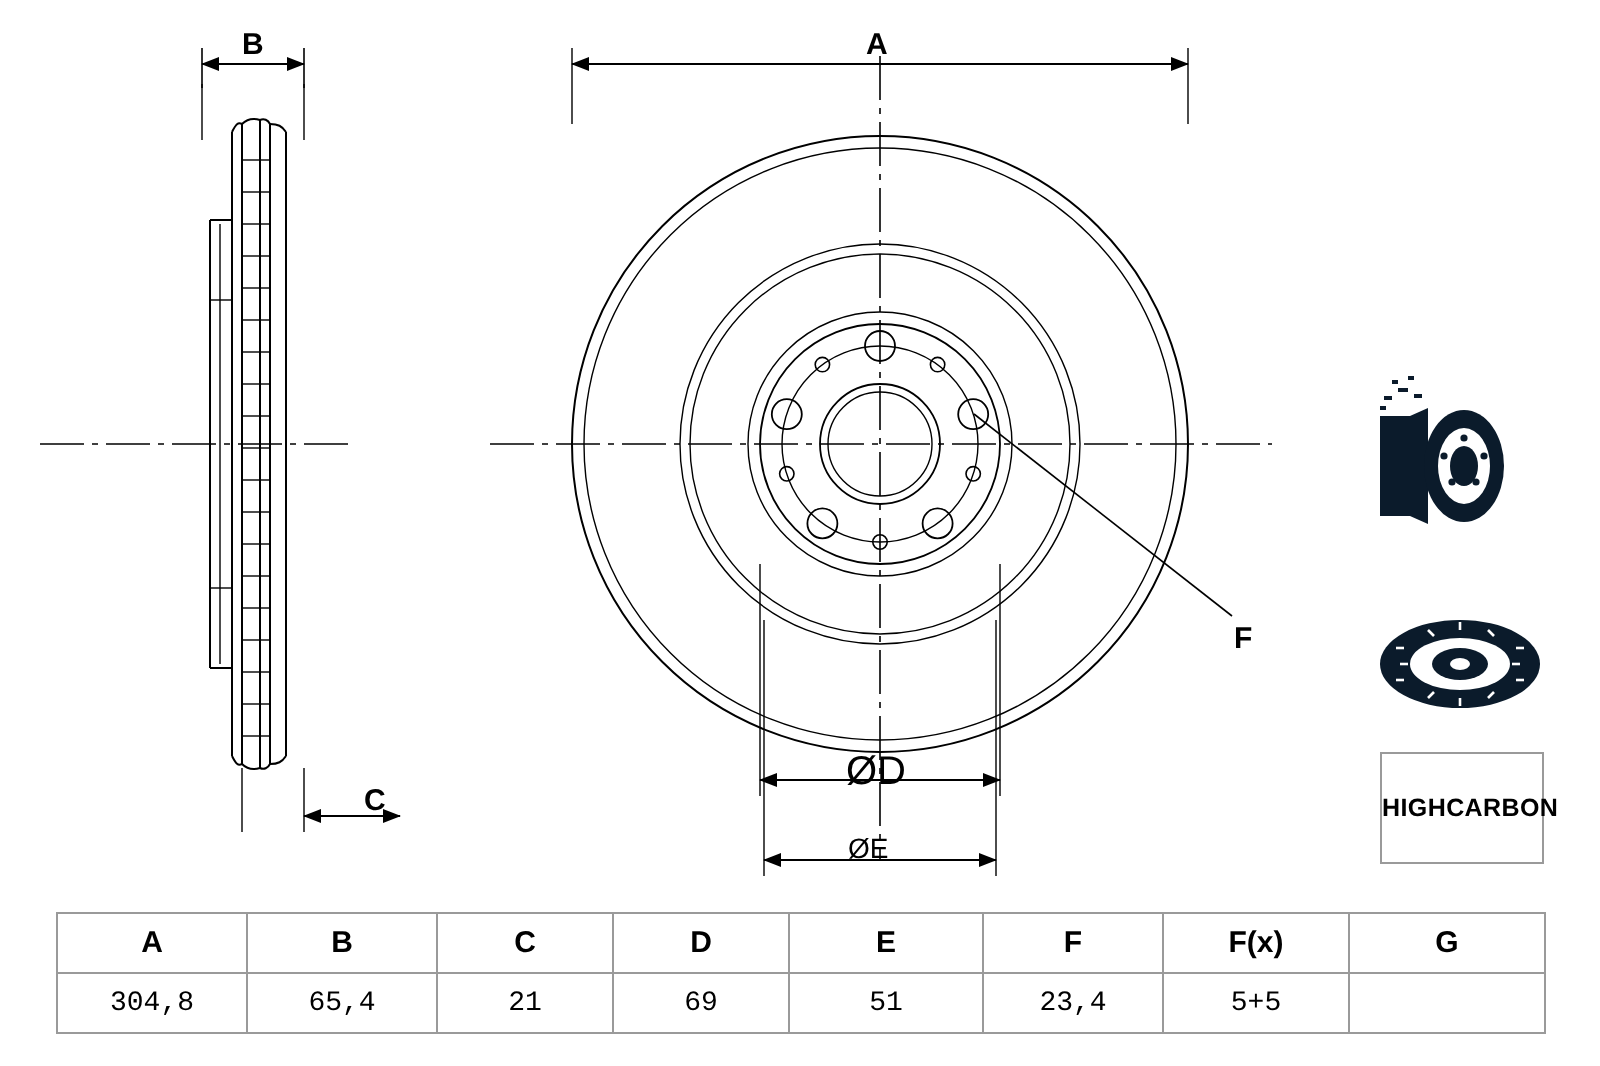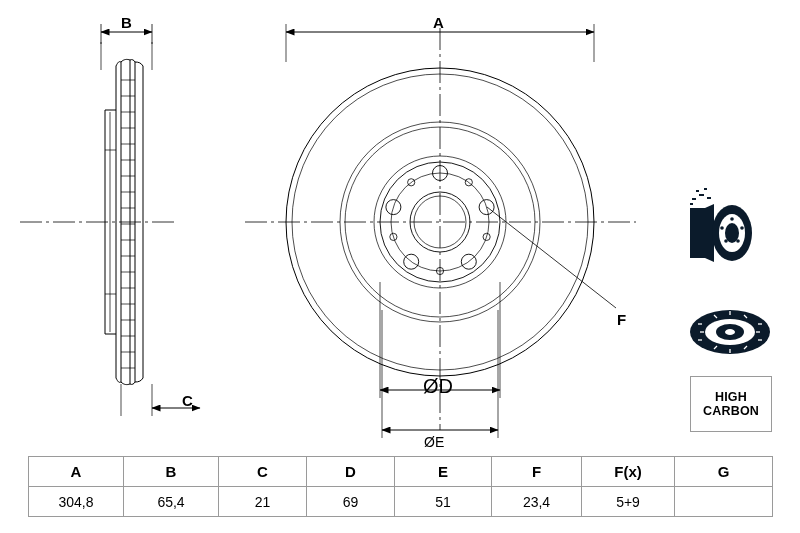--- a/index.html
+++ b/index.html
@@ -46,33 +46,32 @@
   }
   #spec-table th {
     height: 30px;
     font-size: 15px;
     font-weight: bold;
   }
   #spec-table td {
     height: 30px;
     font-size: 14px;
     font-weight: normal;
+    font-family: Liberation Mono, monospace;
   }
   
   #hc-box {
     position: absolute;
     left: 690px;
     top: 376px;
     width: 82px;
     height: 56px;
     border: 1px solid #9a9a9a;
     display: flex;
-    flex-direction: column;
     align-items: center;
-    justify-content: center;
     line-height: 1.15;
   }
   #hc-box span {
     font-size: 12.5px;
     font-weight: bold;
     color: #000;
     letter-spacing: 0.2px;
   }
 </style>
 </head>
@@ -242,21 +241,21 @@
   <div class="lbl" style="left:121px; top:14px; font-size:15px; font-weight:bold;">B</div>
 
   <div class="lbl" style="left:182px; top:392px; font-size:15px; font-weight:bold;">C</div>
 
   <div class="lbl" style="left:433px; top:14px; font-size:15px; font-weight:bold;">A</div>
 
   <div class="lbl" style="left:617px; top:311px; font-size:15px; font-weight:bold;">F</div>
 
   <div class="lbl" style="left:423px; top:375px; font-size:20px;">ØD</div>
 
-  <div class="lbl" style="left:424px; top:434px; font-size:14px;">ØE</div>
+  <div class="lbl" style="left:424px; top:416px; font-size:14px;">ØE</div>
 
   <div id="hc-box">
     <span>HIGH</span>
     <span>CARBON</span>
   </div>
 
   <table id="spec-table">
     <colgroup>
       <col style="width:95px">
         <col style="width:95px">
@@ -280,19 +279,19 @@
       </tr>
     </thead>
     <tbody>
       <tr>
         <td>304,8</td>
         <td>65,4</td>
         <td>21</td>
         <td>69</td>
         <td>51</td>
         <td>23,4</td>
-        <td>5+9</td>
+        <td>5+5</td>
         <td></td>
       </tr>
     </tbody>
   </table>
 
 </div>
 
 </body></html>

